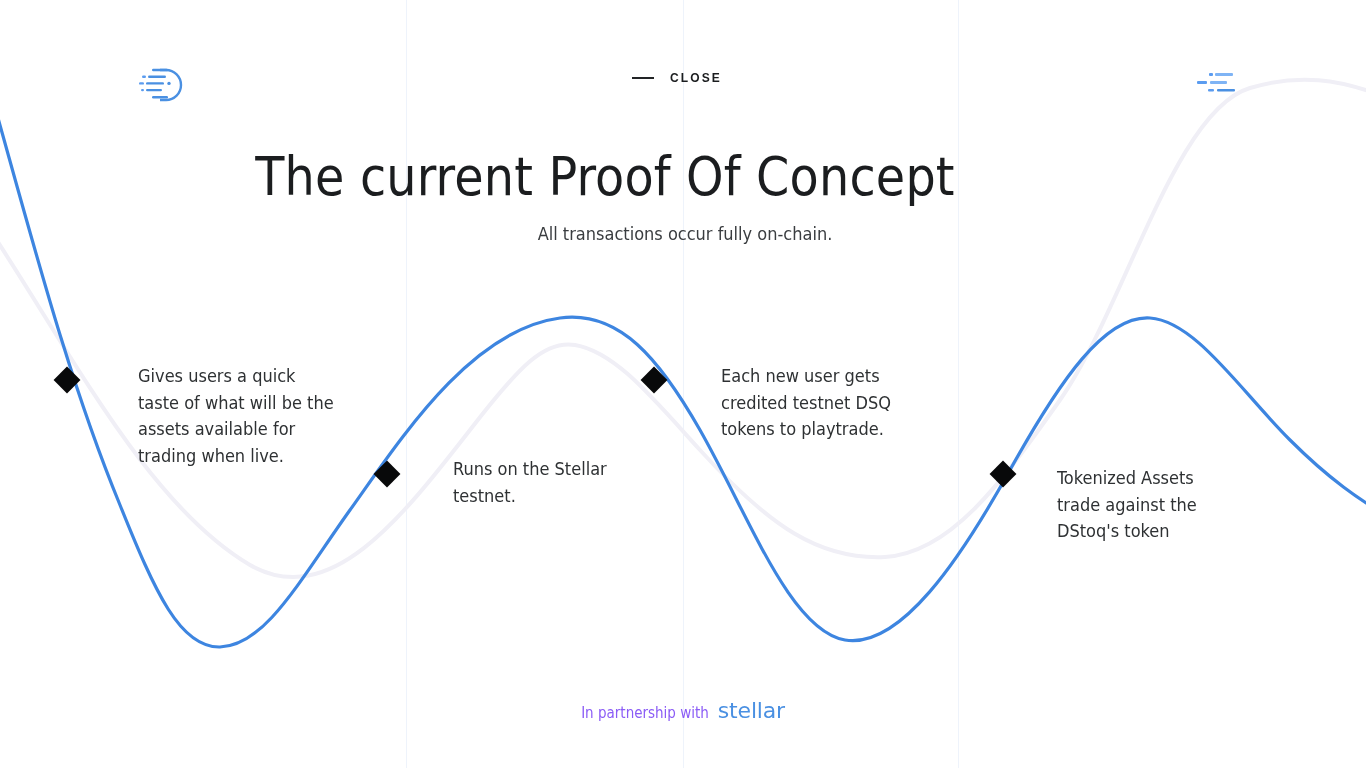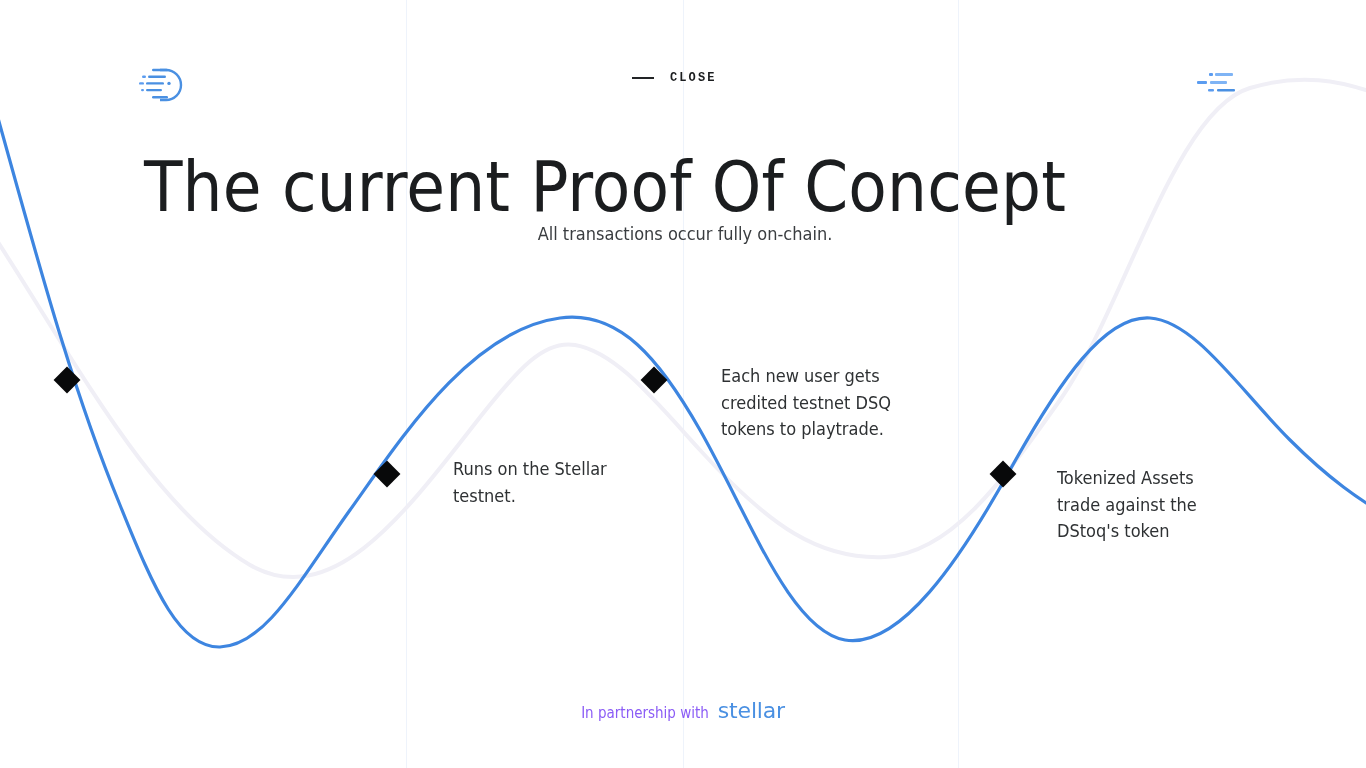--- a/index.html
+++ b/index.html
@@ -74,36 +74,36 @@
     gap: 16px;
     cursor: pointer;
   }
   .close-dash {
     display: block;
     width: 22px;
     height: 2px;
     background: #222426;
   }
   .close-label {
-    font-family: Liberation Mono, monospace;
+    font-family: Liberation Sans, sans-serif;
     font-size: 12px;
     font-weight: 700;
     letter-spacing: 2.1px;
     color: #1b1d1f;
     line-height: 1;
   }
 
   
   .title {
     position: absolute;
     left: 0;
     top: 146px;
     width: 1210px;
     text-align: center;
-    font-size: 70px;
+    font-size: 53px;
     font-weight: 300;
     letter-spacing: 0.2px;
     color: #1b1d1f;
     line-height: 1.18;
     white-space: nowrap;
   }
 
   .subtitle {
     position: absolute;
     left: 2px;
@@ -232,20 +232,21 @@
         <rect x="14" y="11" width="17" height="3" rx="1" fill="#7fb4f5"></rect>
         <rect x="12" y="19" width="6" height="2.6" rx="1" fill="#5b9cf0"></rect>
         <rect x="21" y="19" width="18" height="2.6" rx="1" fill="#4a90e2"></rect>
       </svg>
     </div>
   </div>
 
   <h1 class="title">The current Proof Of Concept</h1>
   <p class="subtitle">All transactions occur fully on-chain.</p>
 
+  <p class="step-text step-1">Gives users a quick taste of what will be the assets available for trading when live.</p>
   <p class="step-text step-3">Each new user gets credited testnet DSQ tokens to playtrade.</p>
   <p class="step-text step-2">Runs on the Stellar testnet.</p>
   <p class="step-text step-4">Tokenized Assets trade against the DStoq's token</p>
 
   <div class="marker" style="left:67px;  top:380px;"></div>
   <div class="marker" style="left:387px; top:474px;"></div>
   <div class="marker" style="left:654px; top:380px;"></div>
   <div class="marker" style="left:1003px;top:474px;"></div>
 
   <div class="partnership">

